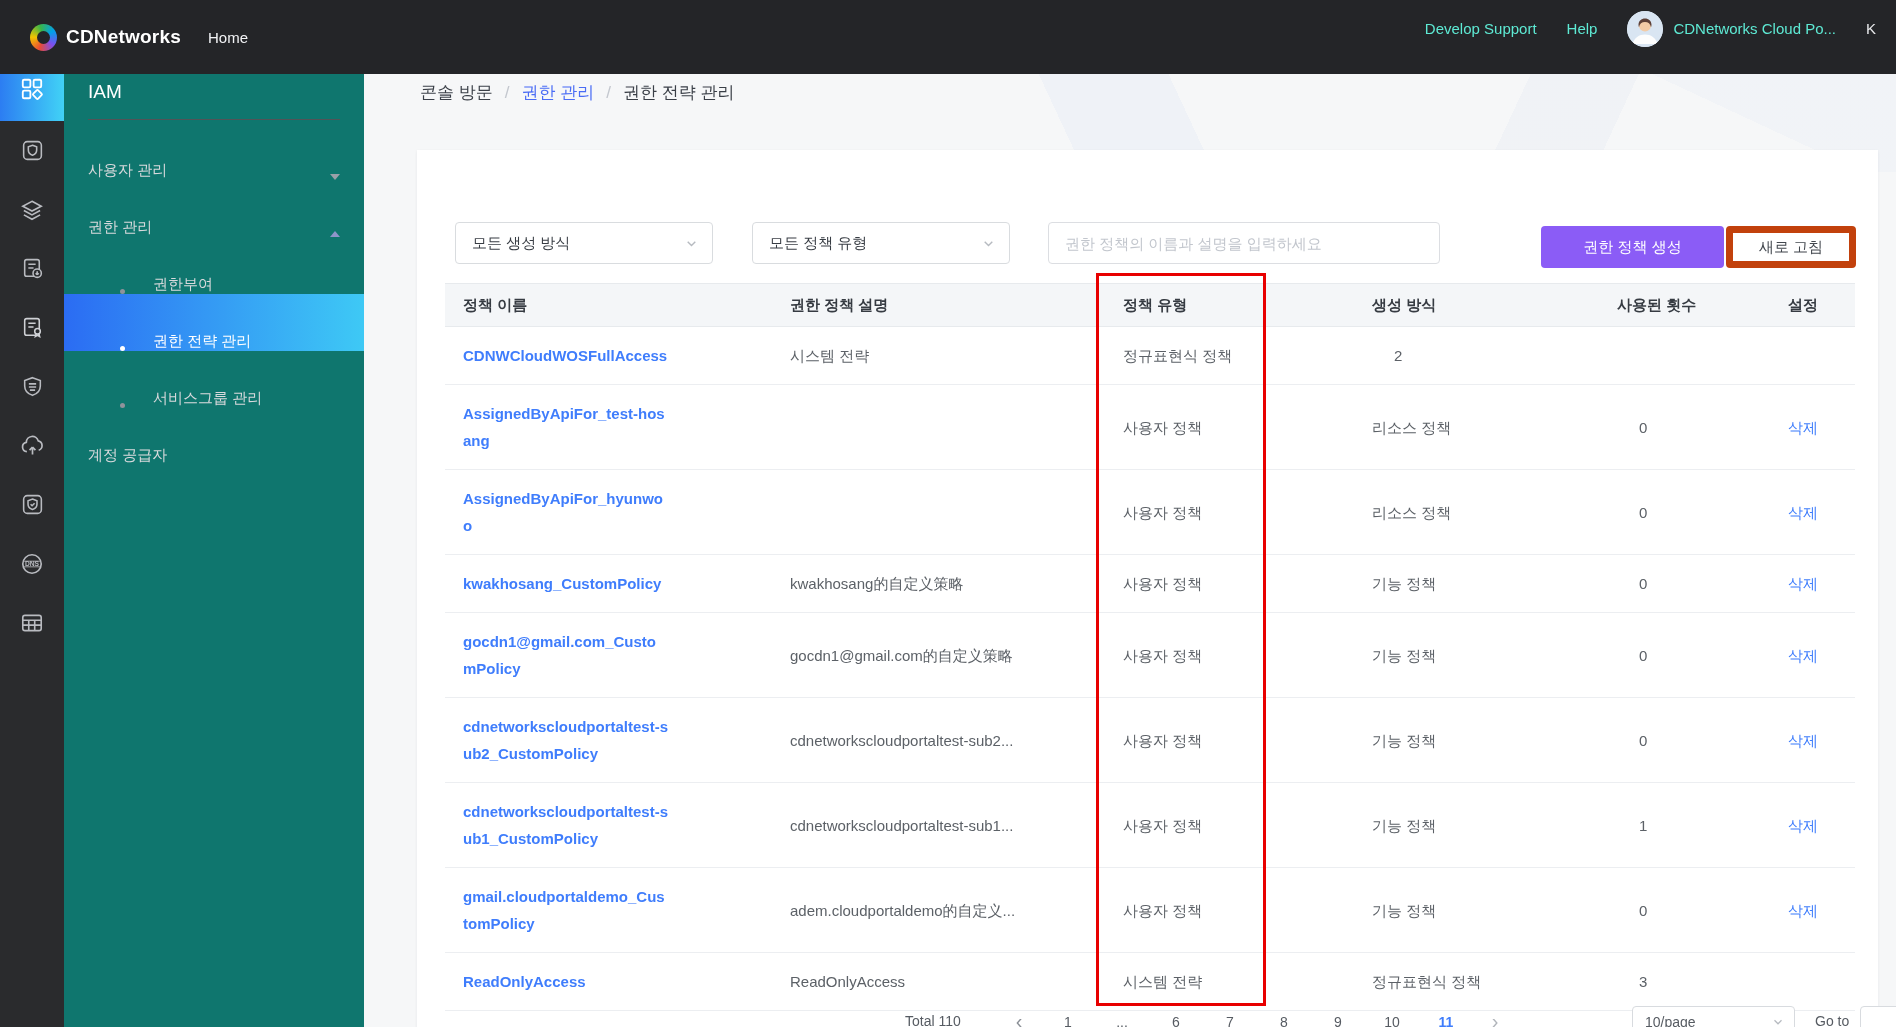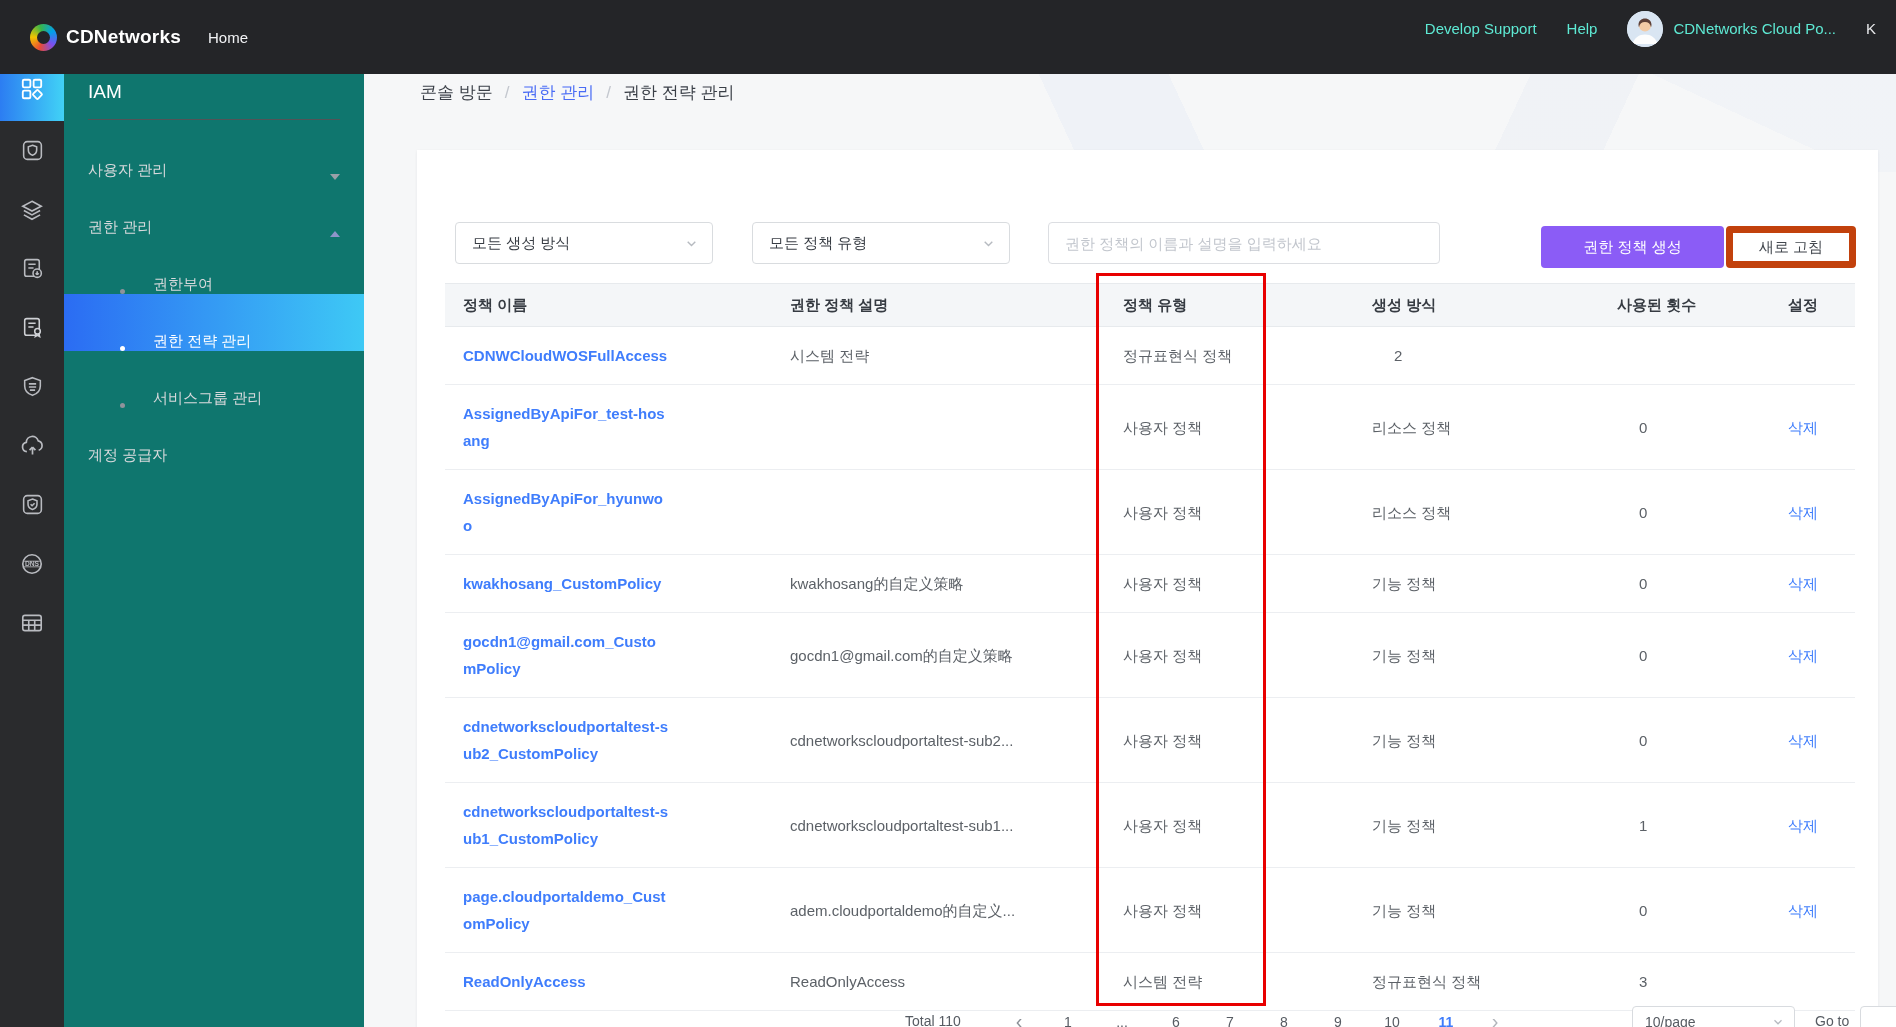--- a/index.html
+++ b/index.html
@@ -326,21 +326,21 @@
               <a>cdnetworkscloudportaltest-sub1_CustomPolicy</a>
             </div>
             <div class="td td-desc">cdnetworkscloudportaltest-sub1...</div>
             <div class="td td-type">사용자 정책</div>
             <div class="td td-method">기능 정책</div>
             <div class="td td-count">1</div>
             <div class="td td-action"><a class="dlink">삭제</a></div>
           </div>
           <div class="trow">
             <div class="td td-name">
-              <a>page.cloudportaldemo_CustomPolicy</a>
+              <a>gmail.cloudportaldemo_CustomPolicy</a>
             </div>
             <div class="td td-desc">adem.cloudportaldemo的自定义...</div>
             <div class="td td-type">사용자 정책</div>
             <div class="td td-method">기능 정책</div>
             <div class="td td-count">0</div>
             <div class="td td-action"><a class="dlink">삭제</a></div>
           </div>
           <div class="trow">
             <div class="td td-name">
               <a>ReadOnlyAccess</a>

